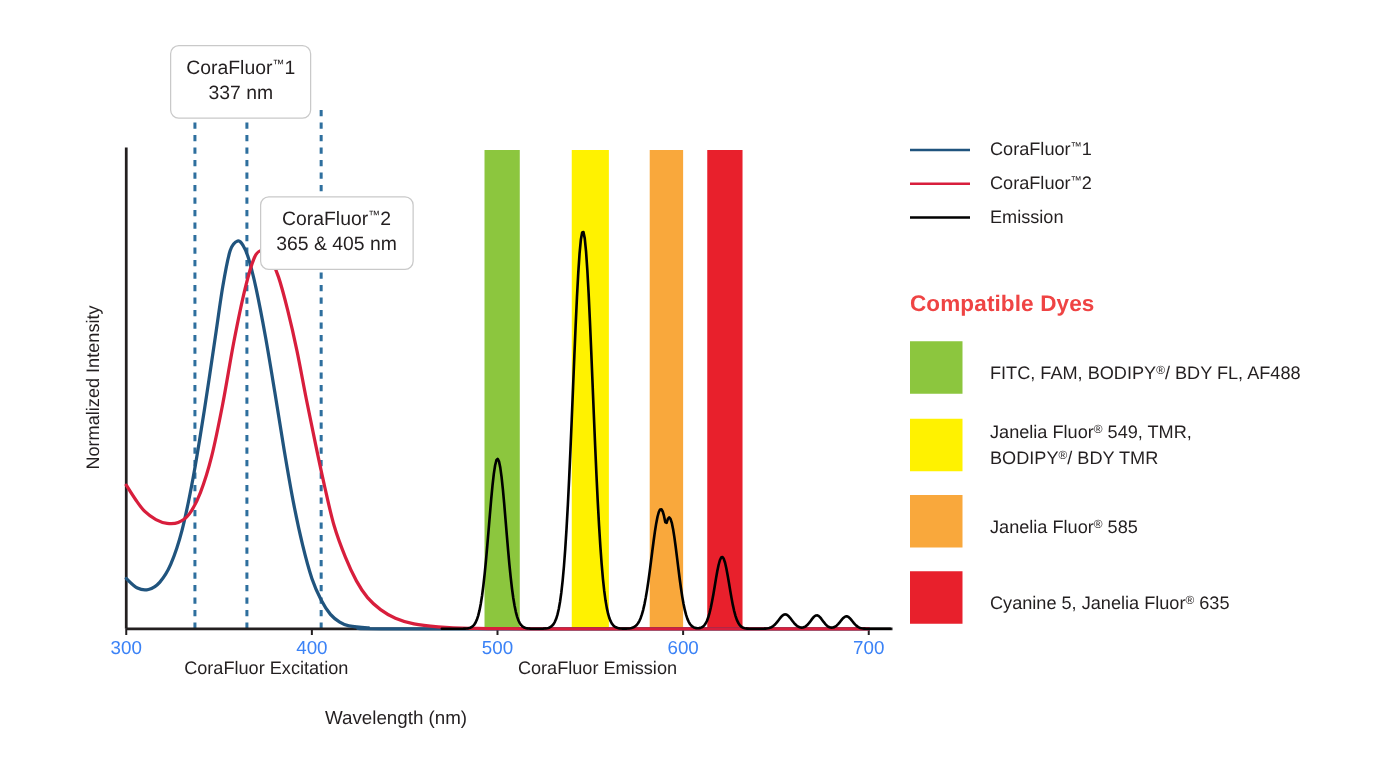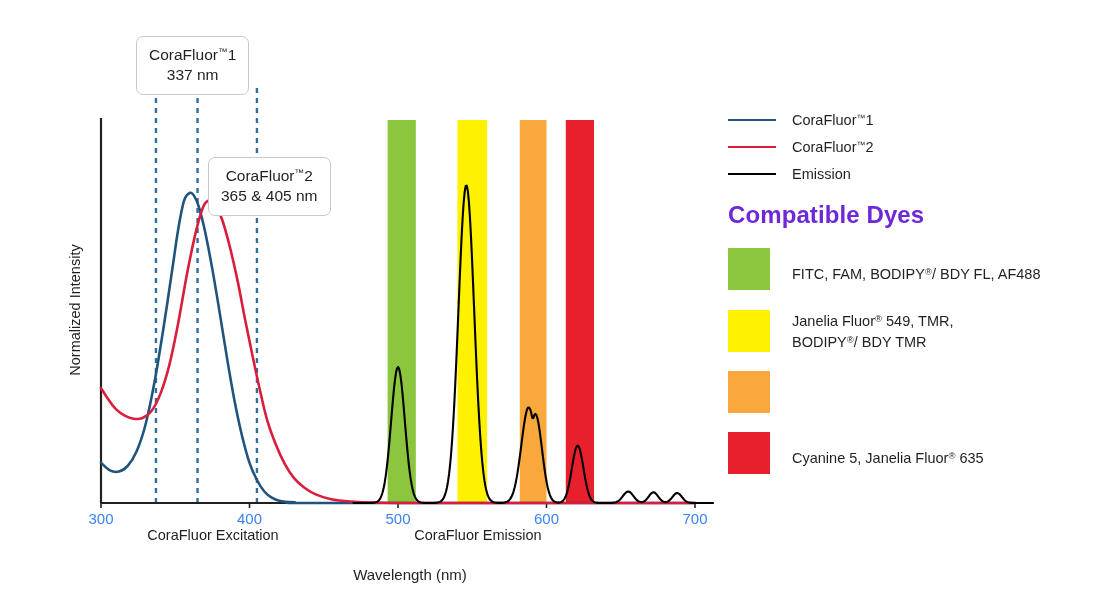--- a/index.html
+++ b/index.html
@@ -70,21 +70,21 @@
     text-align: center;
   }
   #label-excitation { left: 88px; top: 527px; width: 250px; }
   #label-emission   { left: 353px; top: 527px; width: 250px; }
 
   #xaxis-title {
     position: absolute;
     left: 260px;
     top: 566px;
     width: 300px;
-    text-align: center;
+    text-align: left;
     font-size: 15px;
     color: #231f20;
   }
   #yaxis-title {
     position: absolute;
     left: -25px;
     top: 302px;
     width: 200px;
     text-align: center;
     font-size: 14.5px;
@@ -117,24 +117,24 @@
     font-size: 14.5px;
     color: #231f20;
     white-space: nowrap;
   }
   .series-label .sup {
     font-size: 9px;
     vertical-align: 4px;
   }
 
   #dyes-title {
-    margin-top: 14px;
-    font-size: 24px;
+    margin-top: 46px;
+    font-size: 18px;
     font-weight: bold;
-    color: #6d28d9;
+    color: #ef4444;
     letter-spacing: .1px;
   }
 
   .dye-row {
     display: flex;
     align-items: center;
     margin-top: 19px;
   }
   .dye-swatch {
     width: 42px;
@@ -220,20 +220,23 @@
         </div>
         <div class="dye-row">
           <span class="dye-swatch" style="background: rgb(255, 242, 0);"></span>
           <div class="dye-label two-line">
             <div><span>Janelia Fluor</span><span class="sup">®</span><span> 549, TMR,</span></div>
             <div><span>BODIPY</span><span class="sup">®</span><span>/ BDY TMR</span></div>
           </div>
         </div>
         <div class="dye-row">
           <span class="dye-swatch" style="background: rgb(249, 168, 60);"></span>
+          <div class="dye-label">
+            <div><span>Janelia Fluor</span><span class="sup">®</span><span> 585</span></div>
+          </div>
         </div>
         <div class="dye-row">
           <span class="dye-swatch" style="background: rgb(232, 32, 44);"></span>
           <div class="dye-label">
             <div><span>Cyanine 5, Janelia Fluor</span><span class="sup">®</span><span> 635</span></div>
           </div>
         </div>
       </div>
   </div>
 

